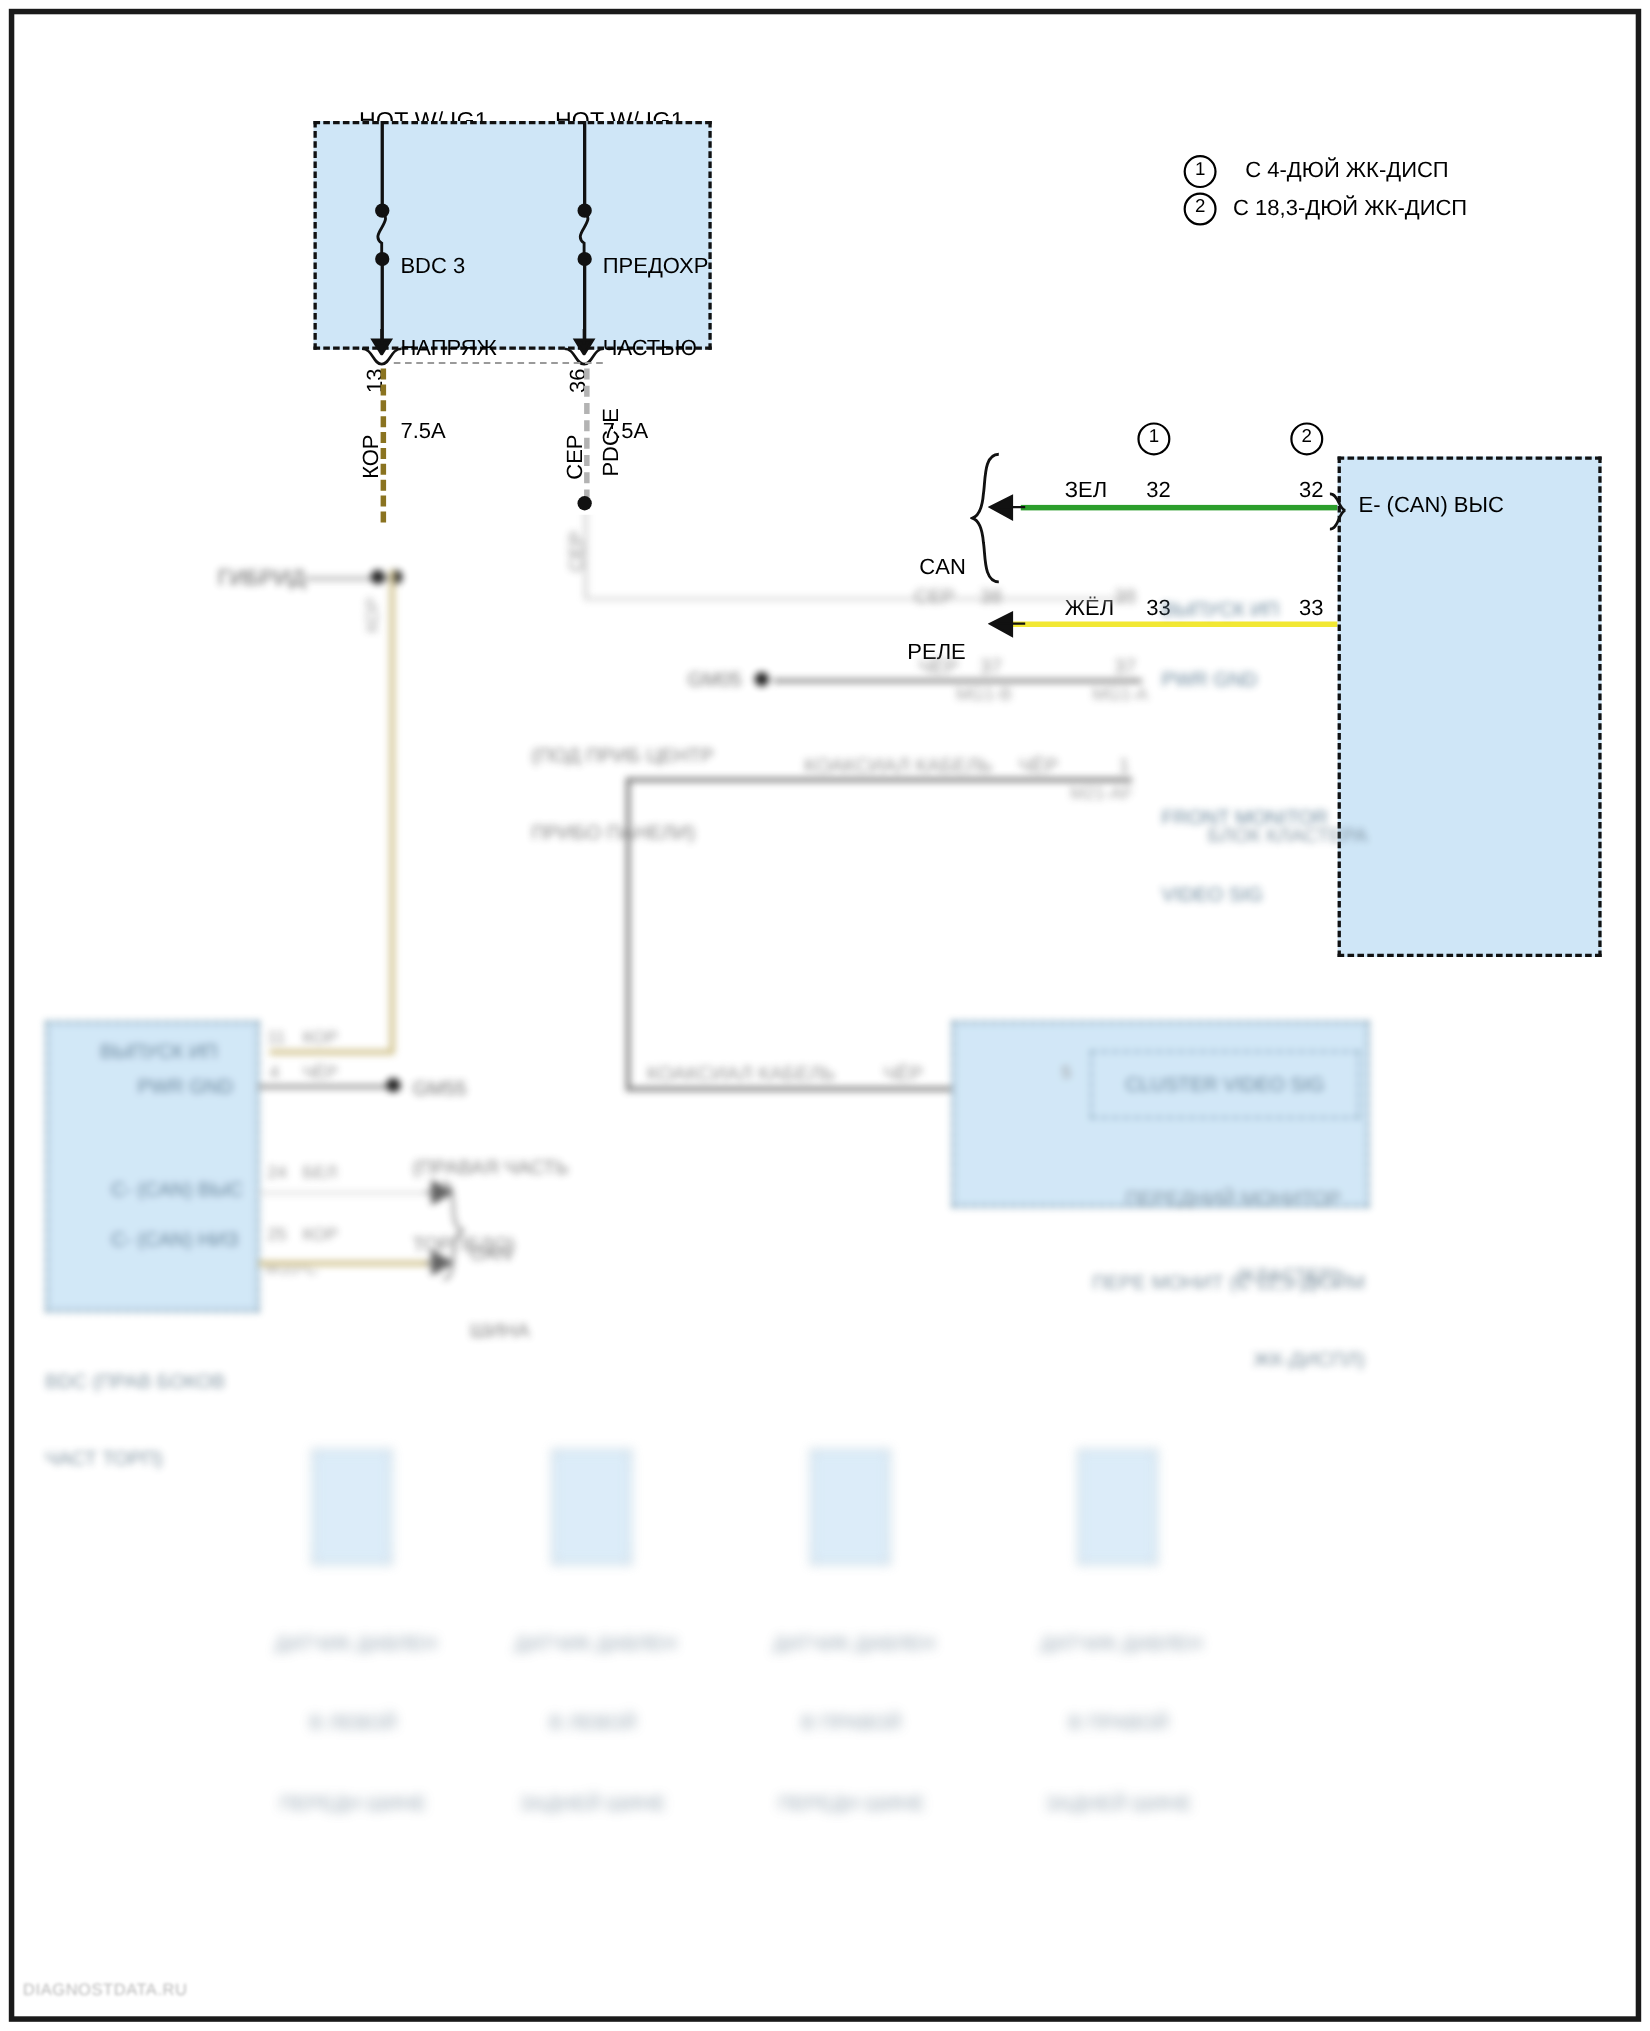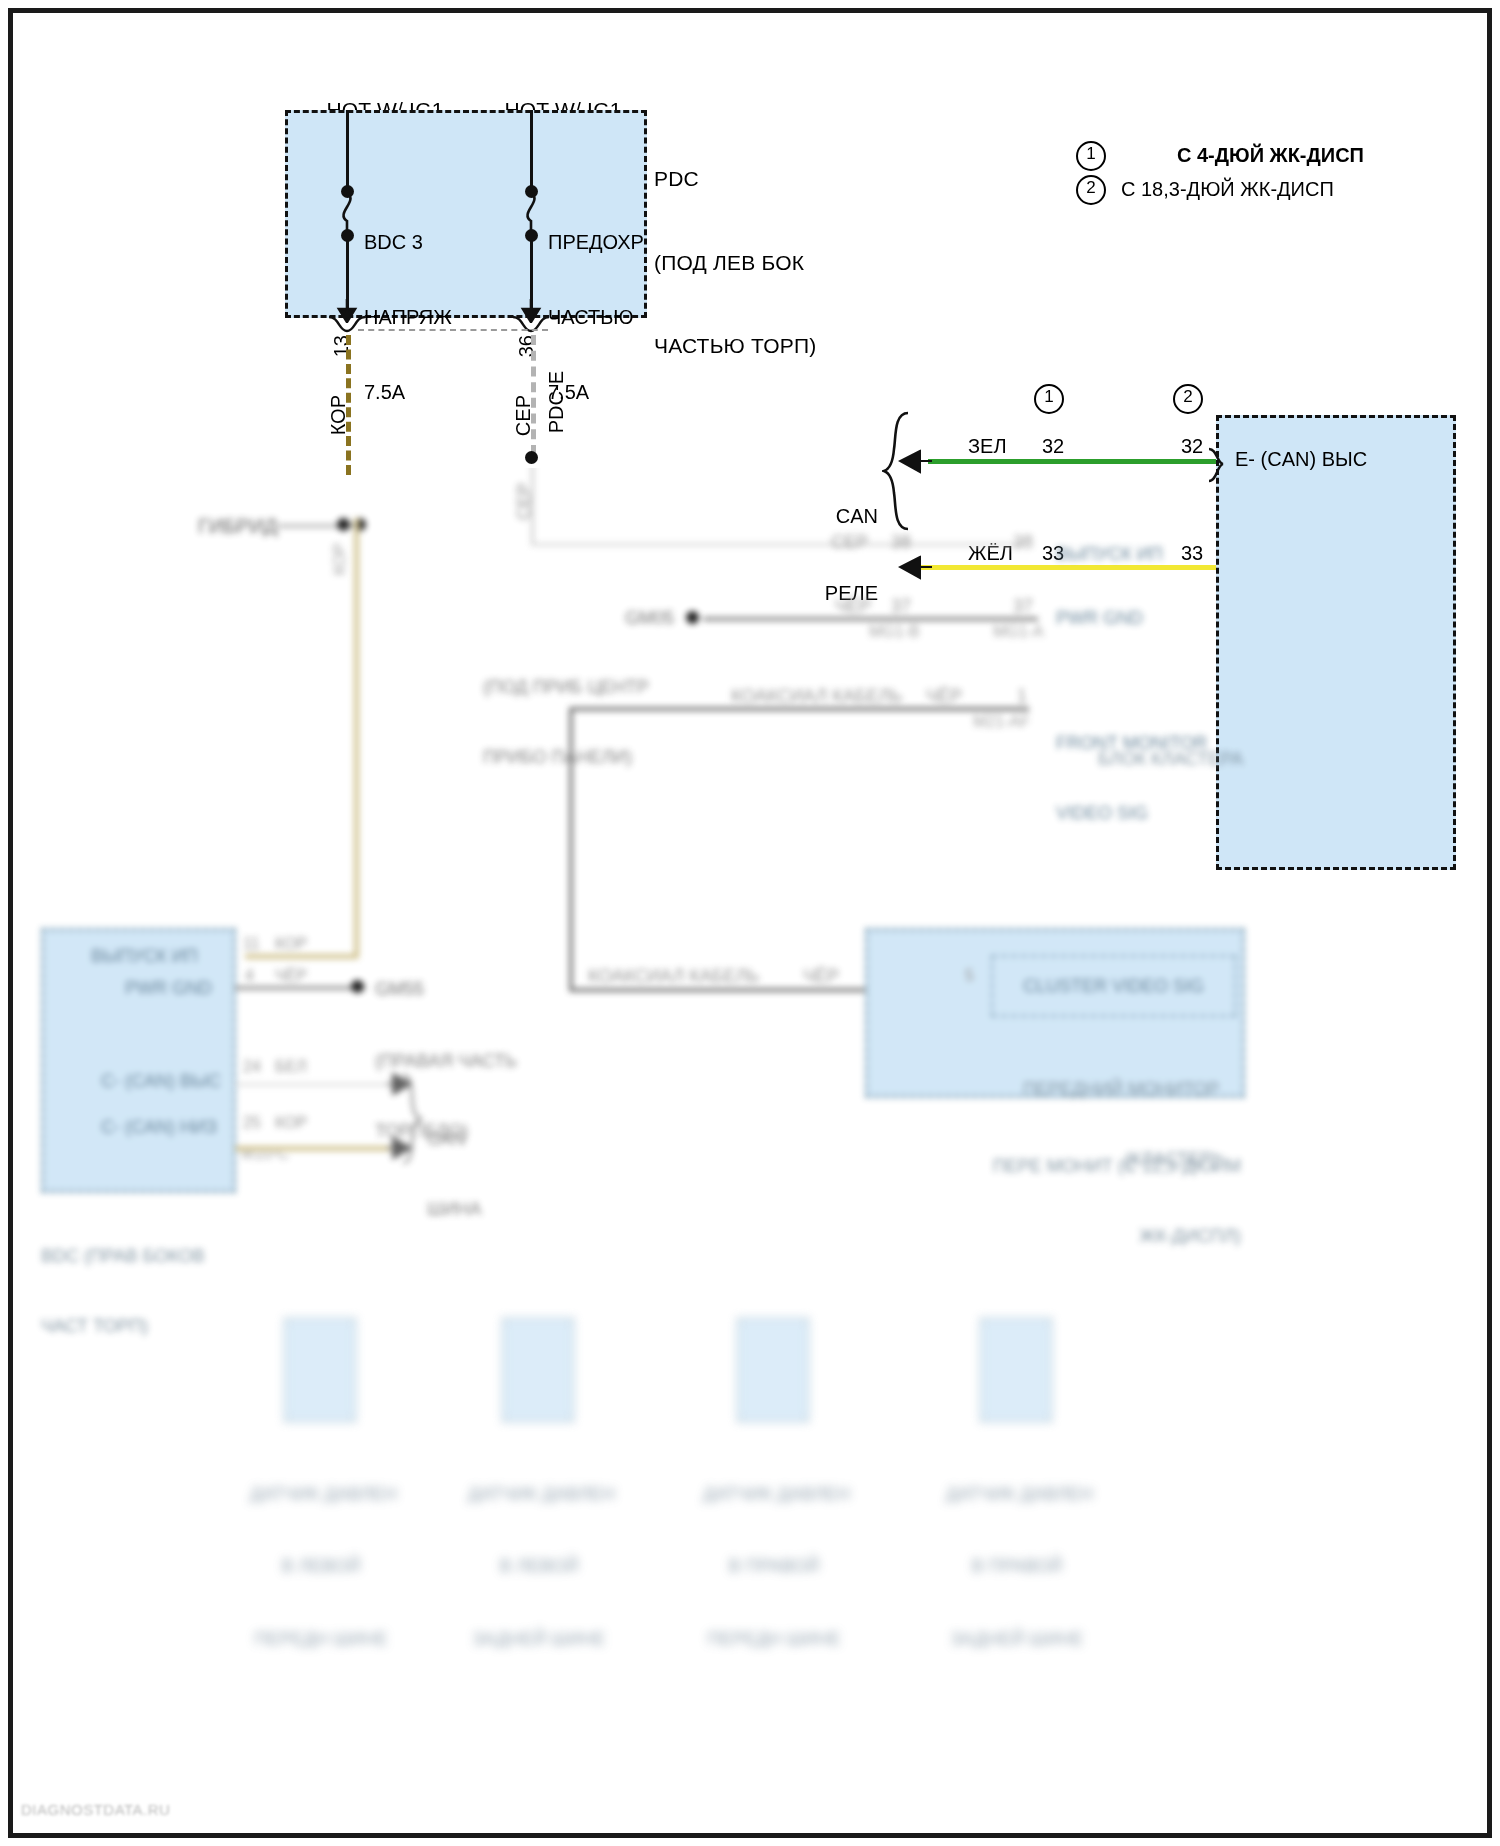--- a/index.html
+++ b/index.html
@@ -56,25 +56,20 @@
         <div>НАПРЯЖ</div>
       </div>
       <div class="txt hdr" style="left:455px;top:28px;text-align:center;width:190px;">
         <div>HOT W/ IG1</div>
         <div>РЕЛЕ ПОД</div>
         <div>НАПРЯЖ</div>
       </div>
 
       <div class="dashbox" style="left:272px;top:97px;width:362px;height:208px;"></div>
 
-      <div class="txt hdr" style="left:641px;top:97px;">
-        <div>PDC</div>
-        <div>(ПОД ЛЕВ БОК</div>
-        <div>ЧАСТЬЮ ТОРП)</div>
-      </div>
 
       <div class="wire" style="left:333px;top:97px;width:2.6px;height:84px;"></div>
       <div class="node" style="left:328px;top:172px;"></div>
       <svg class="abs" style="left:324px;top:178px;" width="22" height="46">
         <path d="M10,2 C22,10 -2,22 10,30 L10,44" stroke="#111" stroke-width="2.6" fill="none"></path>
       </svg>
       <div class="node" style="left:328px;top:216px;"></div>
       <div class="wire" style="left:333px;top:222px;width:2.6px;height:78px;"></div>
       <svg class="abs" style="left:323px;top:286px;" width="22" height="24">
         <path d="M11,0 L11,14 M3,10 L11,23 L19,10 Z" stroke="#111" stroke-width="2.6" fill="#111"></path>
@@ -116,21 +111,21 @@
       <span class="txt vert lbl" style="left:312px;top:382px;">КОР</span>
       <span class="txt vert lbl" style="left:497px;top:382px;">СЕР</span>
       <span class="txt vert lbl" style="left:530px;top:358px;">PDC-E</span>
 
       <div class="abs" style="left:333px;top:322px;width:0;height:140px;border-left:5px dashed #8a7320;"></div>
 
       <div class="abs" style="left:518px;top:322px;width:0;height:120px;border-left:5px dashed #b3b3b3;"></div>
       <div class="node" style="left:512px;top:438px;"></div>
 
       <div class="circnum" style="left:1063px;top:128px;">1</div>
-      <div class="txt lbl" style="left:1164px;top:129px;font-weight:bold;">С 4-ДЮЙ ЖК-ДИСП</div>
+      <div class="txt lbl" style="left:1119px;top:129px;">С 4-ДЮЙ ЖК-ДИСП</div>
       <div class="circnum" style="left:1063px;top:162px;">2</div>
       <div class="txt lbl" style="left:1108px;top:163px;">С 18,3-ДЮЙ ЖК-ДИСП</div>
 
       <div class="circnum" style="left:1021px;top:371px;">1</div>
       <div class="circnum" style="left:1160px;top:371px;">2</div>
 
       <svg class="abs" style="left:869px;top:398px;" width="28" height="122">
         <path d="M26,2 C12,2 14,26 12,38 C11,50 8,58 2,60 C8,62 11,70 12,82 C14,94 12,118 26,118" stroke="#111" stroke-width="2.6" fill="none"></path>
       </svg>
       <div class="txt lbl" style="left:795px;top:440px;text-align:right;width:70px;line-height:1.28;">

